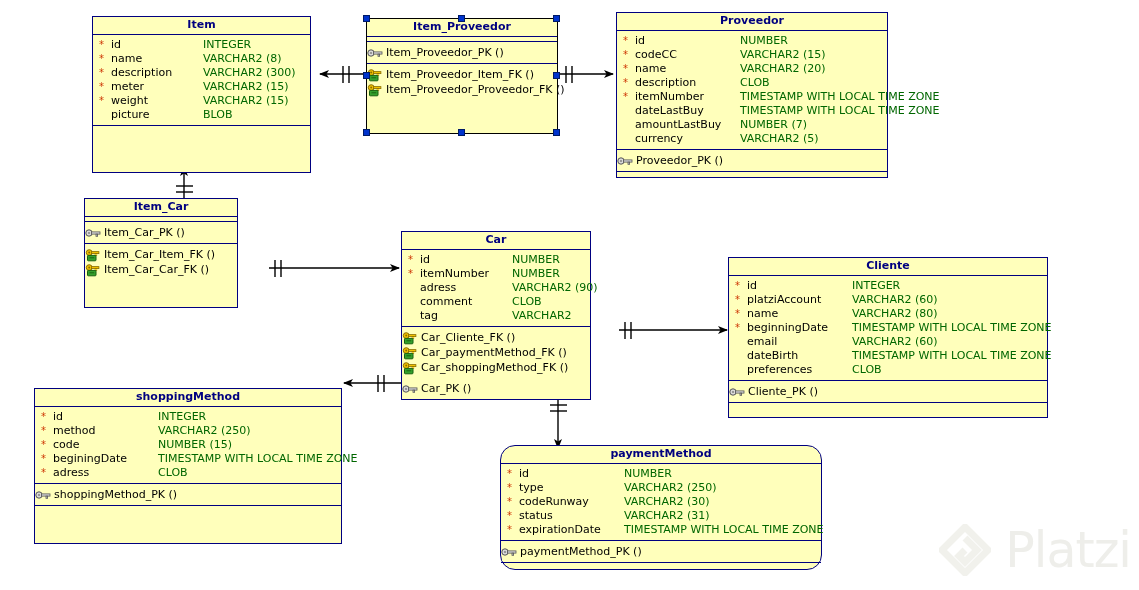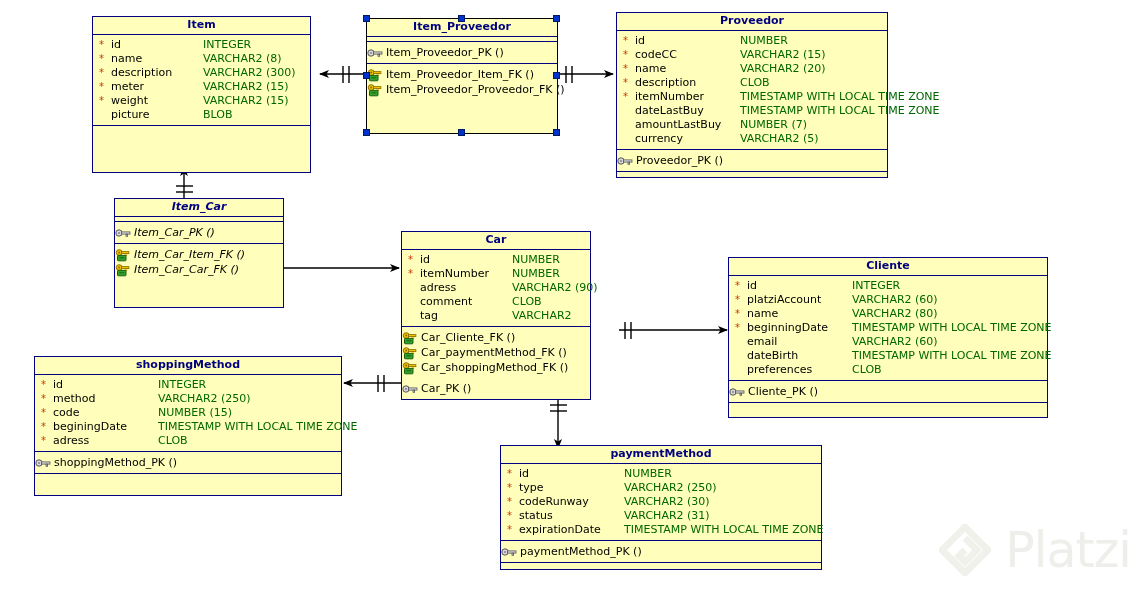--- a/index.html
+++ b/index.html
@@ -284,21 +284,21 @@
                 <circle cx="4" cy="6" r="3.2" fill="#d9d9d9" stroke="#555" stroke-width="1"></circle>
                 <circle cx="4" cy="6" r="1.1" fill="#888"></circle>
                 <rect x="6.5" y="4.9" width="8.5" height="2.2" fill="#d9d9d9" stroke="#555" stroke-width="0.8"></rect>
                 <rect x="11" y="7.1" width="1.6" height="2.2" fill="#d9d9d9" stroke="#555" stroke-width="0.8"></rect>
               </svg>
             </span>
             <span class="lbl">Proveedor_PK ()</span>
           </div>
         </div>
       </div>
-      <div class="entity" style="left: 114px; top: 198px; width: 170px; height: 110px; font-style: italic;">
+      <div class="entity" style="left: 84px; top: 198px; width: 154px; height: 110px;">
         <div class="ent-title">Item_Car</div>
         <div class="ent-section empty"></div>
         <div class="ent-section">
           <div class="key-row">
             <span class="ico">
               <svg width="16" height="12" viewBox="0 0 16 12">
                 <circle cx="4" cy="6" r="3.2" fill="#d9d9d9" stroke="#555" stroke-width="1"></circle>
                 <circle cx="4" cy="6" r="1.1" fill="#888"></circle>
                 <rect x="6.5" y="4.9" width="8.5" height="2.2" fill="#d9d9d9" stroke="#555" stroke-width="0.8"></rect>
                 <rect x="11" y="7.1" width="1.6" height="2.2" fill="#d9d9d9" stroke="#555" stroke-width="0.8"></rect>
@@ -466,21 +466,21 @@
                 <circle cx="4" cy="6" r="3.2" fill="#d9d9d9" stroke="#555" stroke-width="1"></circle>
                 <circle cx="4" cy="6" r="1.1" fill="#888"></circle>
                 <rect x="6.5" y="4.9" width="8.5" height="2.2" fill="#d9d9d9" stroke="#555" stroke-width="0.8"></rect>
                 <rect x="11" y="7.1" width="1.6" height="2.2" fill="#d9d9d9" stroke="#555" stroke-width="0.8"></rect>
               </svg>
             </span>
             <span class="lbl">Cliente_PK ()</span>
           </div>
         </div>
       </div>
-      <div class="entity" style="left: 34px; top: 356px; width: 308px; height: 140px;">
+      <div class="entity" style="left: 34px; top: 388px; width: 308px; height: 156px;">
         <div class="ent-title">shoppingMethod</div>
         <div class="ent-section">
           <div class="attr-row">
             <span class="pk-star">*</span>
             <span class="attr-name" style="flex:0 0 105px">id</span>
             <span class="attr-type">INTEGER</span>
           </div>
           <div class="attr-row">
             <span class="pk-star">*</span>
             <span class="attr-name" style="flex:0 0 105px">method</span>
@@ -509,21 +509,21 @@
                 <circle cx="4" cy="6" r="3.2" fill="#d9d9d9" stroke="#555" stroke-width="1"></circle>
                 <circle cx="4" cy="6" r="1.1" fill="#888"></circle>
                 <rect x="6.5" y="4.9" width="8.5" height="2.2" fill="#d9d9d9" stroke="#555" stroke-width="0.8"></rect>
                 <rect x="11" y="7.1" width="1.6" height="2.2" fill="#d9d9d9" stroke="#555" stroke-width="0.8"></rect>
               </svg>
             </span>
             <span class="lbl">shoppingMethod_PK ()</span>
           </div>
         </div>
       </div>
-      <div class="entity" style="left: 500px; top: 445px; width: 322px; height: 125px;">
+      <div class="entity" style="left: 500px; top: 445px; width: 322px; height: 125px; border-radius: 15px;">
         <div class="ent-title">paymentMethod</div>
         <div class="ent-section">
           <div class="attr-row">
             <span class="pk-star">*</span>
             <span class="attr-name" style="flex:0 0 105px">id</span>
             <span class="attr-type">NUMBER</span>
           </div>
           <div class="attr-row">
             <span class="pk-star">*</span>
             <span class="attr-name" style="flex:0 0 105px">type</span>

